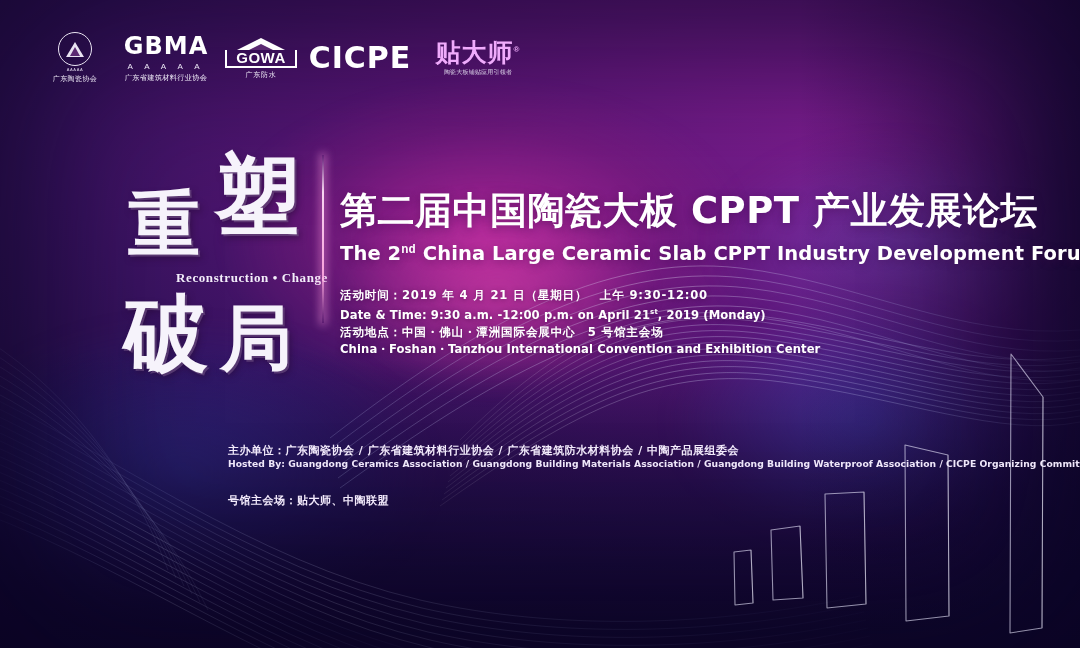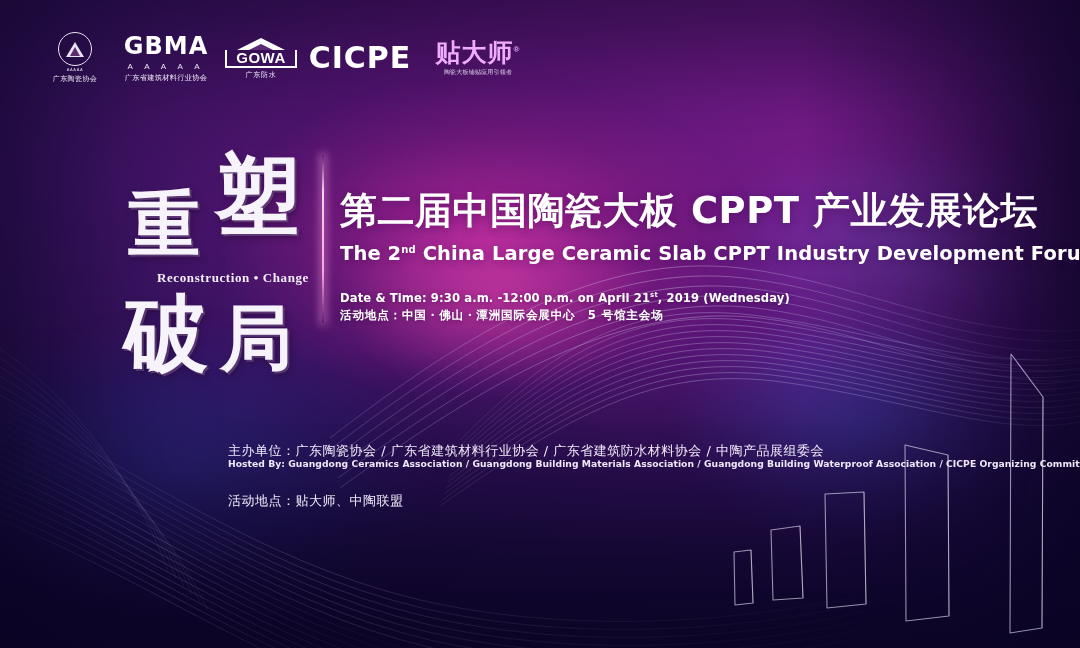--- a/index.html
+++ b/index.html
@@ -108,21 +108,21 @@
   .cn-big{
     font-family:"DejaVu Sans","Liberation Sans",sans-serif;
     font-weight:bold;color:#f6f3fb;line-height:1;
     text-shadow:
       2px 2px 0 rgba(120,90,140,.55),
       3px 4px 6px rgba(40,10,55,.55);
   }
   .ch-zhong{position:absolute;left:0px;top:36px;font-size:72px;}
   .ch-su{position:absolute;left:86px;top:0px;font-size:86px;}
   .recon{
-    position:absolute;left:10px;top:118px;width:190px;text-align:center;
+    position:absolute;left:10px;top:118px;width:190px;text-align:right;
     font-family:"Liberation Serif","DejaVu Serif",serif;
     font-size:13px;font-weight:bold;color:#f3eefa;letter-spacing:.6px;white-space:nowrap;
   }
   .ch-po{position:absolute;left:-4px;top:140px;font-size:84px;}
   .ch-ju{position:absolute;left:92px;top:150px;font-size:72px;}
 
   .divider{
     position:absolute;left:322px;top:155px;width:2px;height:168px;
     background:linear-gradient(180deg, rgba(255,210,240,.05) 0%, rgba(255,225,248,.95) 22%, rgba(255,170,225,.95) 70%, rgba(255,150,215,.05) 100%);
     box-shadow:0 0 8px 2px rgba(255,160,225,.55);
@@ -133,35 +133,35 @@
   .title-cn{
     font-family:"DejaVu Sans","Liberation Sans",sans-serif;
     font-size:37px;font-weight:bold;color:#ffffff;letter-spacing:.5px;line-height:1.15;
     white-space:nowrap;text-shadow:0 2px 10px rgba(60,10,70,.45);
   }
   .title-en{
     font-family:"DejaVu Sans","Liberation Sans",sans-serif;
     font-size:19.5px;font-weight:bold;color:#ffffff;letter-spacing:.1px;margin-top:9px;
     white-space:nowrap;text-shadow:0 2px 8px rgba(60,10,70,.45);
   }
-  .title-en sup{font-size:10px;}
+  .title-en sup{font-size:12px;font-family:Liberation Mono, monospace;}
 
   .meta{position:absolute;left:340px;top:287px;width:640px;}
   .meta-line{
     font-family:"DejaVu Sans","Liberation Sans",sans-serif;
     font-size:11.6px;font-weight:bold;color:#ffffff;line-height:17.2px;white-space:nowrap;
     letter-spacing:.1px;text-shadow:0 1px 5px rgba(50,8,60,.5);
   }
   .meta-line.cn{letter-spacing:.8px;}
   .meta-line sup{font-size:7px;}
 
   
   .orgs{position:absolute;left:228px;top:444px;width:700px;}
   .org-cn{
-    font-size:13px;font-weight:normal;color:#f2eafb;letter-spacing:.5px;line-height:13px;white-space:nowrap;
+    font-size:11px;font-weight:bold;color:#f2eafb;letter-spacing:.5px;line-height:13px;white-space:nowrap;
     font-family:"DejaVu Sans","Liberation Sans",sans-serif;
   }
   .org-en{
     font-size:9.2px;font-weight:bold;color:#efe7fa;letter-spacing:.05px;line-height:14px;white-space:nowrap;
     font-family:"DejaVu Sans","Liberation Sans",sans-serif;
   }
   .org-block2{margin-top:23px;}
   .org-block2 .org-en{font-weight:normal;color:#e6dcf6;}
 
   
@@ -305,29 +305,31 @@
   </div>
 
   <div class="divider"></div>
 
   <div class="hero-right">
     <div class="title-cn">第二届中国陶瓷大板 CPPT 产业发展论坛</div>
     <div class="title-en"><span>The 2</span><sup>nd</sup><span> China Large Ceramic Slab CPPT Industry Development Forum</span></div>
   </div>
 
   <div class="meta">
-    <div class="meta-line"><span>Date &amp; Time: 9:30 a.m. -12:00 p.m. on April 21</span><sup>st</sup><span>, 2019 (Wednesday)</span></div>
+    <div class="meta-line cn">活动时间：2019 年 4 月 21 日（星期日）　上午 9:30-12:00</div>
+    <div class="meta-line"><span>Date &amp; Time: 9:30 a.m. -12:00 p.m. on April 21</span><sup>st</sup><span>, 2019 (Monday)</span></div>
     <div class="meta-line cn">活动地点：中国・佛山・潭洲国际会展中心　5 号馆主会场</div>
+    <div class="meta-line">China・Foshan・Tanzhou International Convention and Exhibition Center</div>
   </div>
 
   <div class="orgs">
     <div class="org-cn">主办单位：广东陶瓷协会 / 广东省建筑材料行业协会 / 广东省建筑防水材料协会 / 中陶产品展组委会</div>
     <div class="org-en">Hosted By: Guangdong Ceramics Association / Guangdong Building Materials Association / Guangdong Building Waterproof Association / CICPE Organizing Committee</div>
     <div class="org-block2">
-      <div class="org-cn">活动地点：贴大师、中陶联盟</div>
+      <div class="org-cn">号馆主会场：贴大师、中陶联盟</div>
     </div>
   </div>
 
   <svg class="slabs" viewBox="0 0 1080 648" preserveAspectRatio="none">
     <g fill="none" stroke="#e8e6fb" stroke-opacity="0.62" stroke-width="1.1" stroke-linejoin="round">
       <path d="M734,552 L751,550 L753,603 L735,605 Z"></path>
       <path d="M771,530 L800,526 L803,598 L773,600 Z"></path>
       <path d="M825,494 L864,492 L866,604 L827,608 Z"></path>
       <path d="M905,445 L948,455 L949,616 L906,621 Z"></path>
       <path d="M1011,354 L1043,397 L1042,628 L1010,633 Z"></path>

